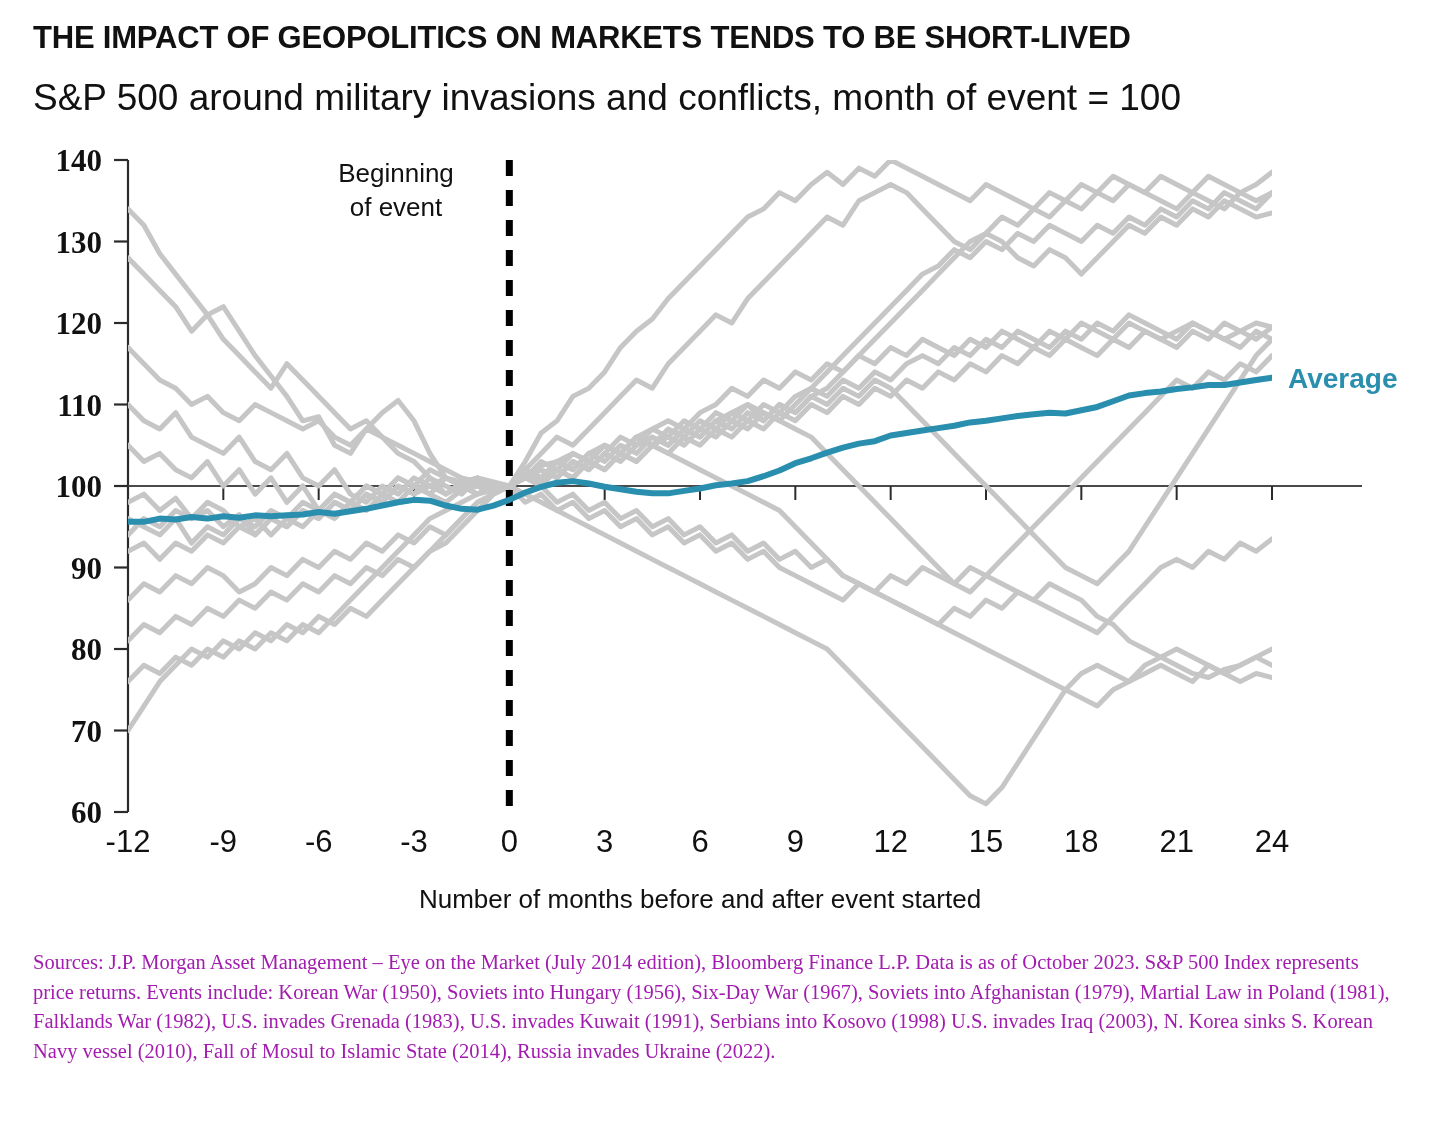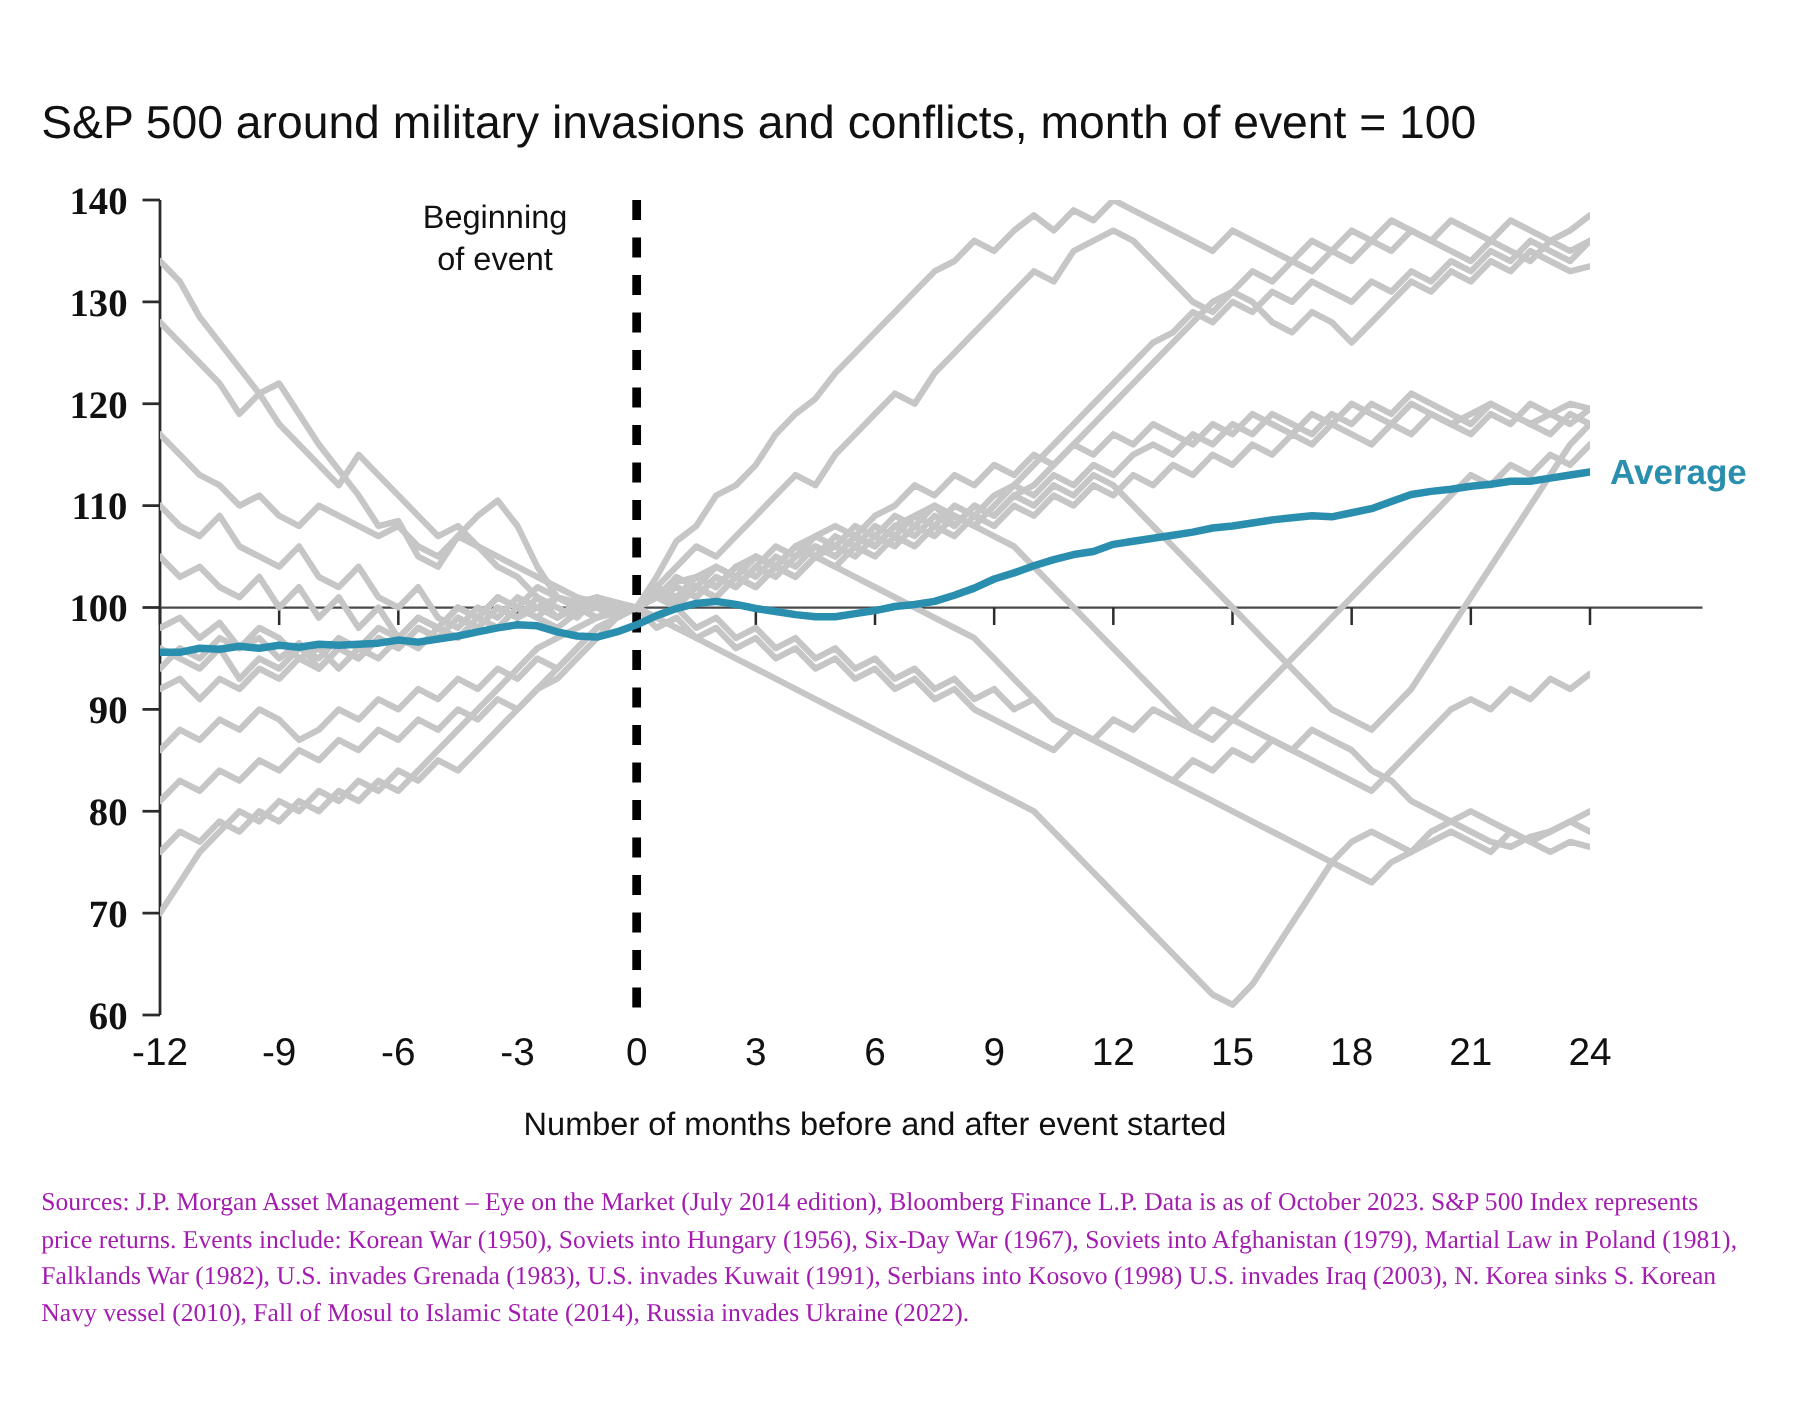--- a/index.html
+++ b/index.html
@@ -49,20 +49,21 @@
     position:absolute;left:33px;top:948px;width:1360px;
     font-size:20.5px;line-height:1.45;color:#a21caf;
     font-family:Liberation Serif, serif;
   }
 </style>
 </head>
 <body>
 
 <div class="page">
 
+  <div class="title">THE IMPACT OF GEOPOLITICS ON MARKETS TENDS TO BE SHORT-LIVED</div>
   <div class="subtitle">S&amp;P 500 around military invasions and conflicts, month of event = 100</div>
 
   <div class="chart-area">
     <svg id="plot" width="1440" height="800" viewBox="0 0 1440 800">
         <defs>
           <clipPath id="plotclip">
             <rect x="128" y="20" width="1144" height="652"></rect>
           </clipPath>
         </defs>
 

